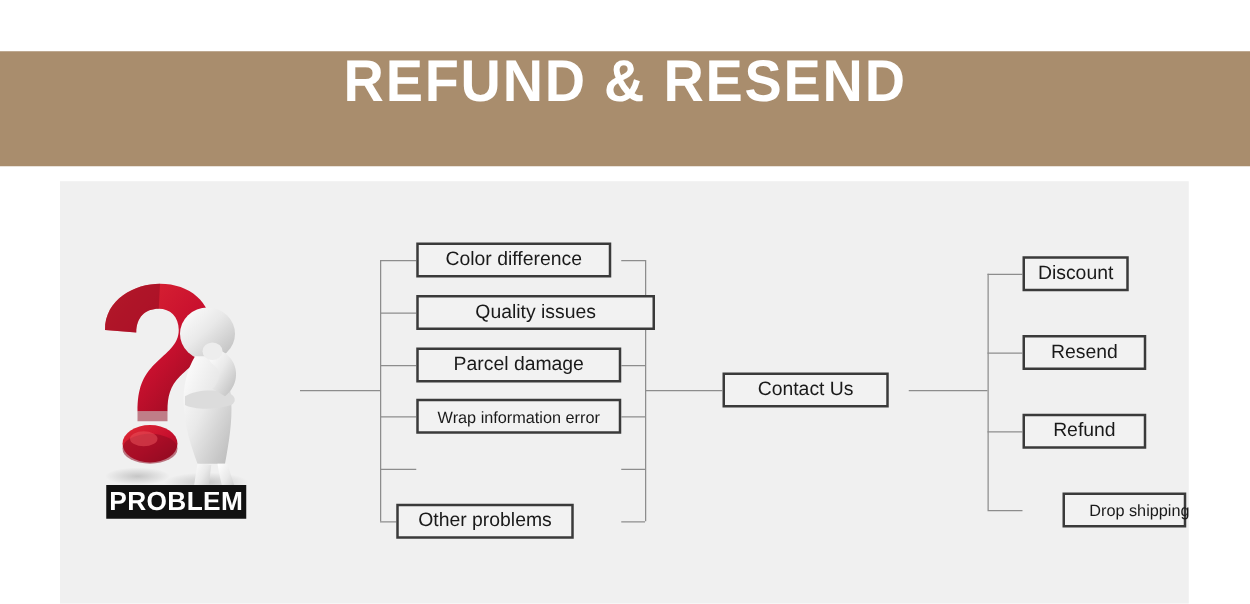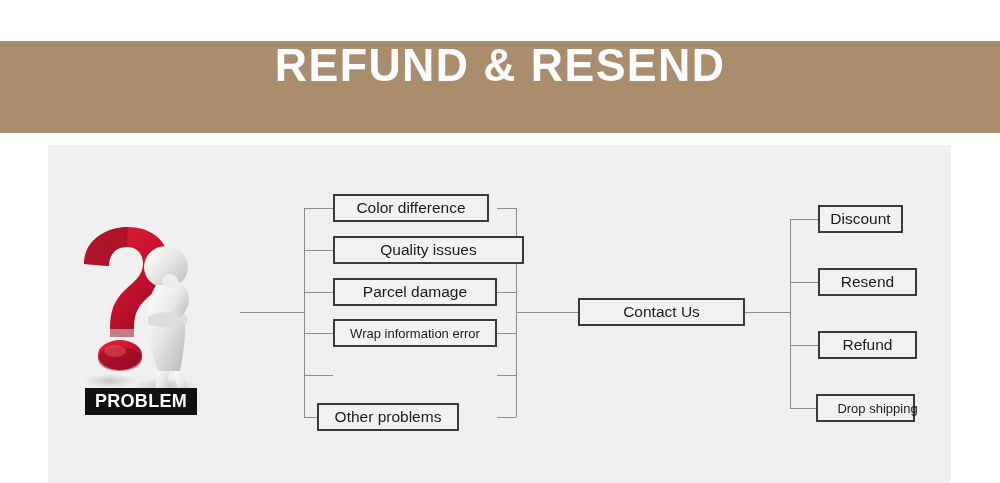--- a/index.html
+++ b/index.html
@@ -40,21 +40,21 @@
   .problem-art {
     position: absolute; left: 70px; top: 225px;
     width: 150px; height: 196px;
   }
   .qmark-svg { position: absolute; left: 0; top: 0; }
   .problem-label {
     position: absolute; left: 85px; top: 388px;
     width: 112px; height: 27px;
     background: #111111;
     color: #ffffff;
-    font-size: 18px;
+    font-size: 21px;
     font-weight: bold;
     letter-spacing: 0.3px;
     display: flex; align-items: center; justify-content: center;
     font-family: "Liberation Sans", sans-serif;
   }
 
   
   .node {
     position: absolute;
     background: #f2f2f2;
@@ -185,30 +185,30 @@
   <div class="node md" style="left:333px; top:278px; width:164px; height:28px;">
     <span>Parcel damage</span>
   </div>
   <div class="node sm" style="left:333px; top:319px; width:164px; height:28px;">
     <span>Wrap information error</span>
   </div>
   <div class="node md" style="left:317px; top:403px; width:142px; height:28px;">
     <span>Other problems</span>
   </div>
 
-  <div class="node md" style="left:578px; top:298px; width:167px; height:28px;">
+  <div class="node md" style="left:578px; top:298px; width:133px; height:28px;">
     <span>Contact Us</span>
   </div>
 
   <div class="node md" style="left:818px; top:205px; width:85px; height:28px;">
     <span>Discount</span>
   </div>
   <div class="node md" style="left:818px; top:268px; width:99px; height:28px;">
     <span>Resend</span>
   </div>
   <div class="node md" style="left:818px; top:331px; width:99px; height:28px;">
     <span>Refund</span>
   </div>
-  <div class="node sm" style="left:816px; top:394px; width:99px; height:28px;padding-left:24px;">
+  <div class="node sm" style="left:850px; top:394px; width:99px; height:28px;padding-left:24px;">
     <span>Drop shipping</span>
   </div>
 
 </div>
 
 </body></html>

